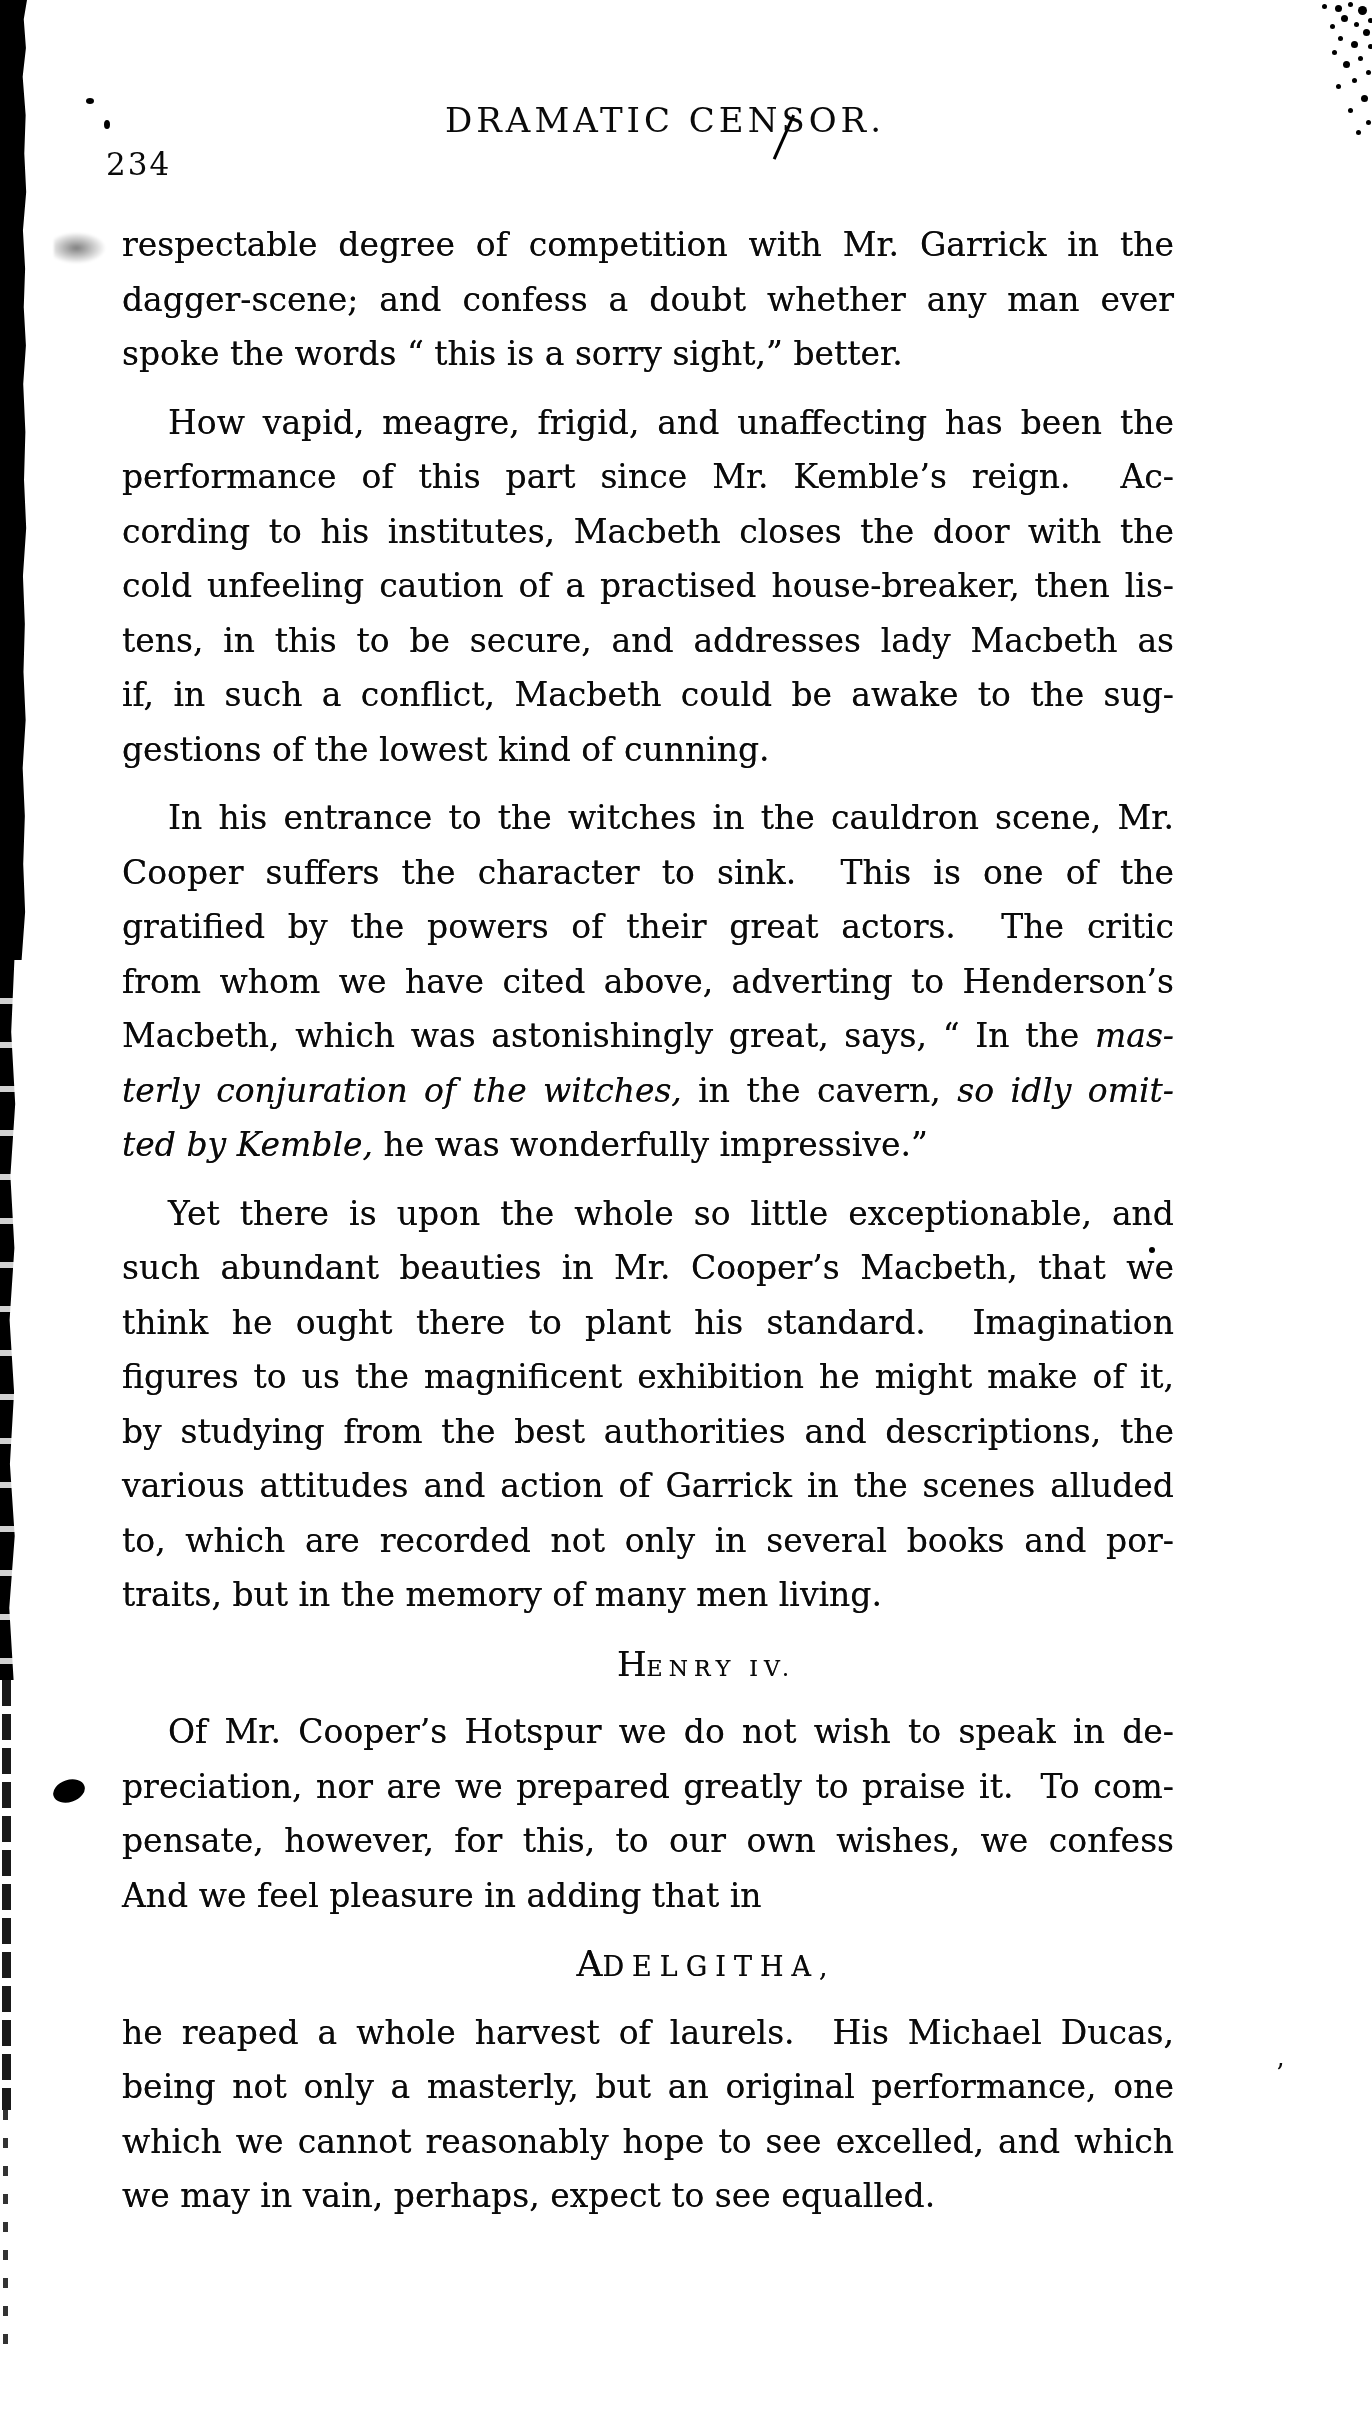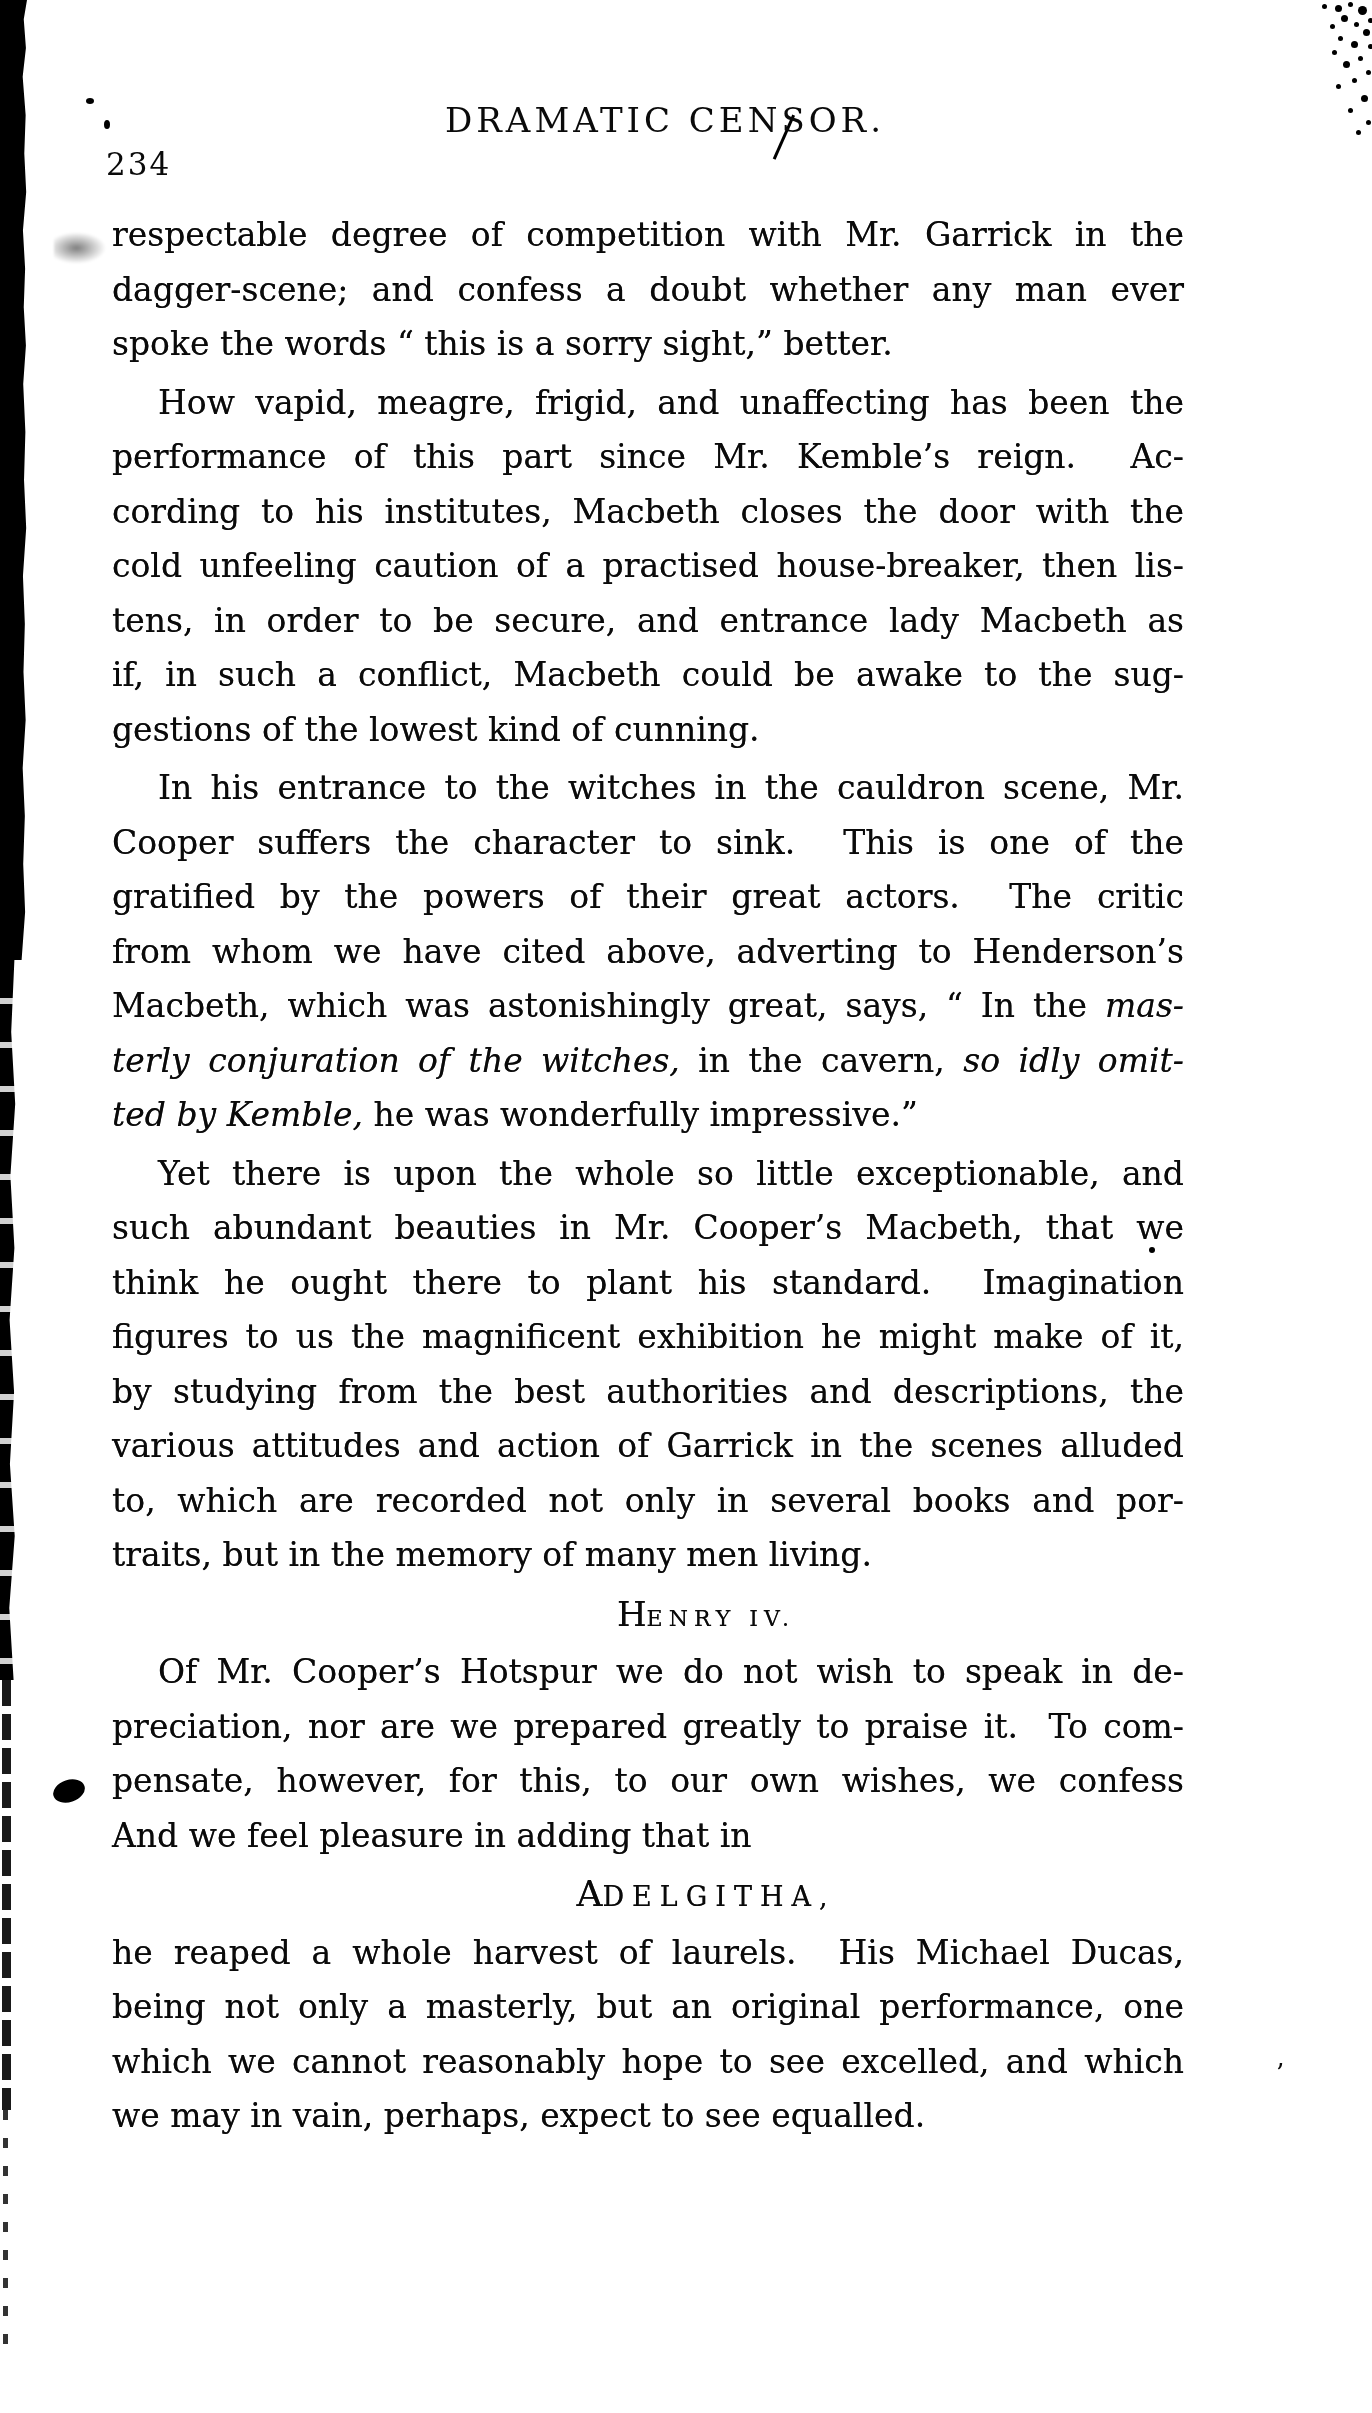--- a/index.html
+++ b/index.html
@@ -19,21 +19,21 @@
   #running-title{
     position:absolute;left:445px;top:100px;
     font-size:34px;letter-spacing:4px;
   }
   
   #text-block{
     position:absolute;left:108px;top:204px;width:1080px;
     font-size:33px;line-height:54.5px;
     text-shadow:0 0 .6px rgba(0,0,0,.65);
   }
-  .paragraph{margin:4px;}
+  .paragraph{margin:14px;}
   .line{height:54.5px;white-space:nowrap;}
   .line.j{
     white-space:normal;
     text-align:justify;text-align-last:justify;
     text-justify:inter-word;
   }
   .line.ind{text-indent:46px;}
   .it{font-style:italic;}
   
   .line.heading{text-align:center;white-space:nowrap;}
@@ -112,21 +112,21 @@
       <div class="paragraph">
         <div class="line j"><span>respectable degree of competition with Mr. Garrick in the</span></div>
         <div class="line j"><span>dagger-scene; and confess a doubt whether any man ever</span></div>
         <div class="line"><span>spoke the words “ this is a sorry sight,” better.</span></div>
       </div>
       <div class="paragraph">
         <div class="line j ind"><span>How vapid, meagre, frigid, and unaffecting has been the</span></div>
         <div class="line j"><span>performance of this part since Mr. Kemble’s reign.&nbsp; Ac-</span></div>
         <div class="line j"><span>cording to his institutes, Macbeth closes the door with the</span></div>
         <div class="line j"><span>cold unfeeling caution of a practised house-breaker, then lis-</span></div>
-        <div class="line j"><span>tens, in order to be secure, and entrance lady Macbeth as</span></div>
+        <div class="line j"><span>tens, in this to be secure, and addresses lady Macbeth as</span></div>
         <div class="line j"><span>if, in such a conflict, Macbeth could be awake to the sug-</span></div>
         <div class="line"><span>gestions of the lowest kind of cunning.</span></div>
       </div>
       <div class="paragraph">
         <div class="line j ind"><span>In his entrance to the witches in the cauldron scene, Mr.</span></div>
         <div class="line j"><span>Cooper suffers the character to sink.&nbsp; This is one of the</span></div>
         <div class="line j"><span>gratified by the powers of their great actors.&nbsp; The critic</span></div>
         <div class="line j"><span>from whom we have cited above, adverting to Henderson’s</span></div>
         <div class="line j"><span>Macbeth, which was astonishingly great, says, “ In the </span><span class="it">mas-</span></div>
         <div class="line j"><span class="it">terly conjuration of the witches,</span><span> in the cavern, </span><span class="it">so idly omit-</span></div>

